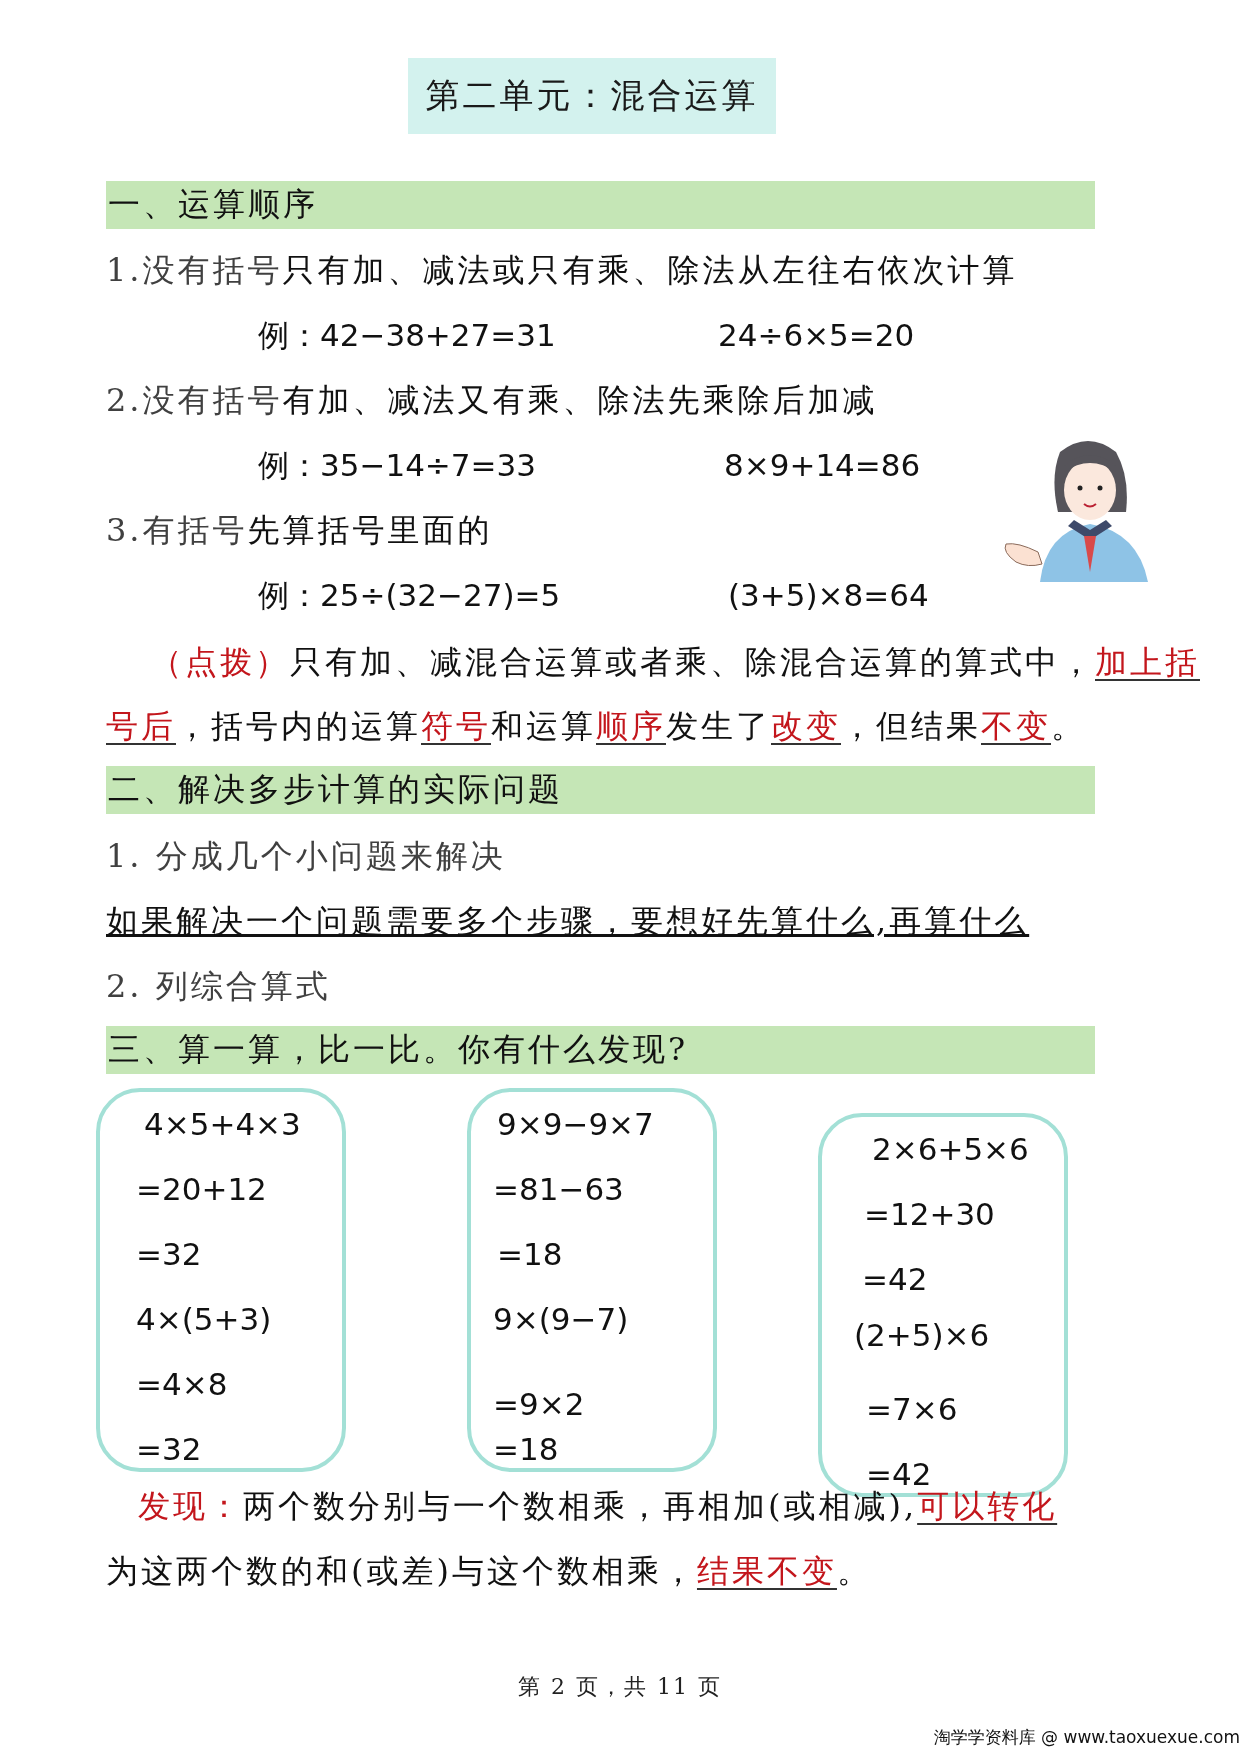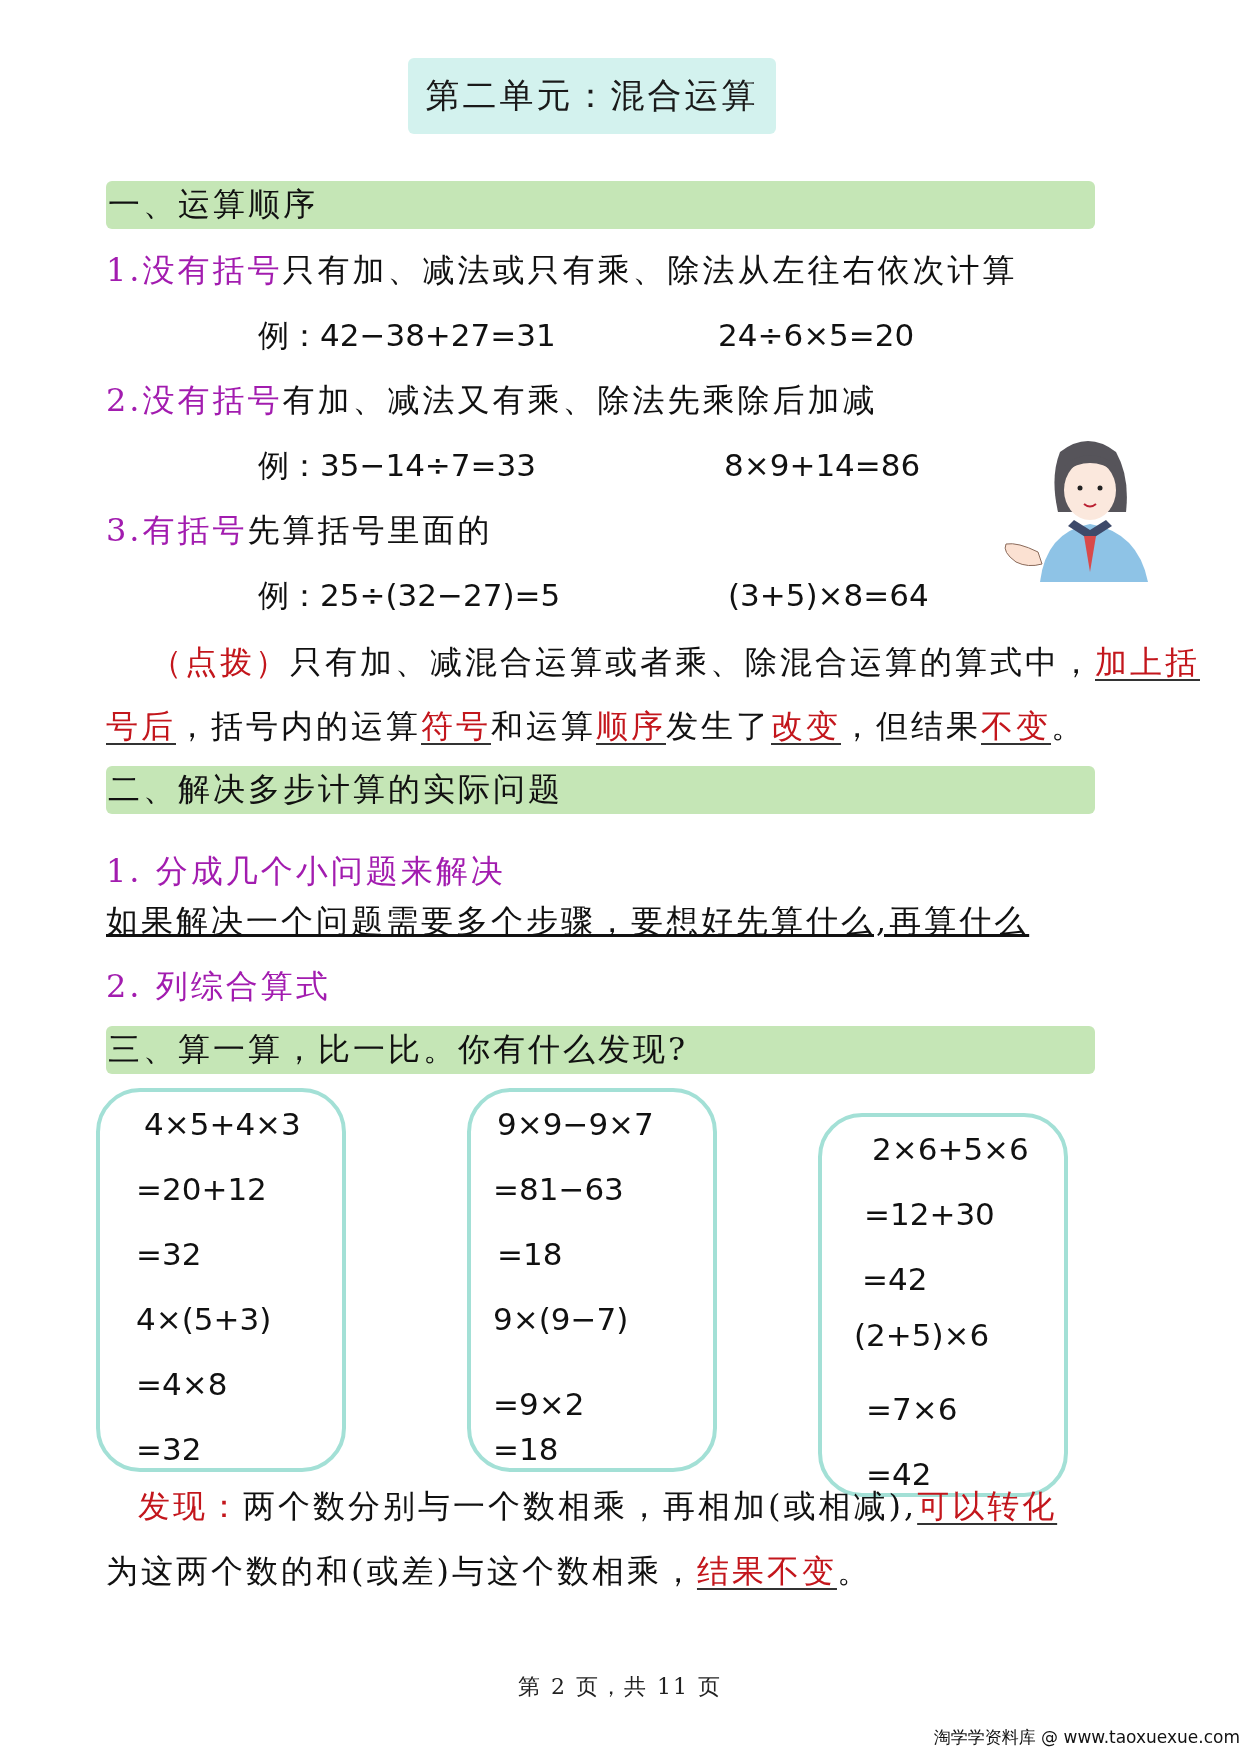--- a/index.html
+++ b/index.html
@@ -1,39 +1,39 @@
 <!DOCTYPE html>
 <html><head>
 <meta charset="utf-8">
 <style>
   html, body { margin: 0; padding: 0; background: #ffffff; }
   body {
     width: 1240px; height: 1753px; position: relative; overflow: hidden;
     font-family: "DejaVu Serif", "Liberation Serif", serif;
     color: #111;
   }
-  .abs { position: absolute; border-radius: 6px; }
+  .abs { position: absolute; }
   .title-box {
     left: 408px; top: 58px; width: 368px; height: 76px;
     background: #d3f2ee;
     display: flex; align-items: center; justify-content: center;
     font-size: 34px; letter-spacing: 3px; color: #1a1a1a;
   }
   .section-bar {
     left: 106px; width: 989px; height: 48px;
     background: #c5e6b6;
     display: flex; align-items: center;
     font-size: 32px; padding-left: 2px; box-sizing: border-box;
     letter-spacing: 3px; color: #111;
   }
   .line {
     left: 106px; font-size: 32px; letter-spacing: 3px; white-space: nowrap;
     line-height: 40px;
   }
-  .purple { color: #a21caf; }
+  .purple { color: #404040; }
   .red { color: #c3161c; }
   .ul { text-decoration: underline; text-decoration-color: #333; text-underline-offset: 6px; text-decoration-thickness: 2px; }
   .example {
     font-family: "DejaVu Sans", "Liberation Sans", sans-serif;
     font-size: 31px; white-space: nowrap; line-height: 40px;
   }
   .example .lbl { font-family: "DejaVu Serif", serif; }
   .box {
     border: 4px solid #a3e0d6; border-radius: 44px; box-sizing: border-box;
     width: 250px; height: 384px;
@@ -100,21 +100,21 @@
 </div>
 
 <div class="abs line" style="left:150px; top:642px;">
   <span class="red">（点拨）</span><span>只有加、减混合运算或者乘、除混合运算的算式中，</span><span class="red ul">加上括</span>
 </div>
 <div class="abs line" style="top:706px;">
   <span class="red ul">号后</span><span>，括号内的运算</span><span class="red ul">符号</span><span>和运算</span><span class="red ul">顺序</span><span>发生了</span><span class="red ul">改变</span><span>，但结果</span><span class="red ul">不变</span><span>。</span>
 </div>
 
 <div class="abs section-bar" style="top:766px;">二、解决多步计算的实际问题</div>
-<div class="abs line purple" style="top:836px;margin-top:15px;">1. 分成几个小问题来解决</div>
+<div class="abs line purple" style="top:836px;">1. 分成几个小问题来解决</div>
 <div class="abs line" style="top:901px;text-decoration:underline;">如果解决一个问题需要多个步骤，要想好先算什么,再算什么</div>
 <div class="abs line purple" style="top:966px;">2. 列综合算式</div>
 
 <div class="abs section-bar" style="top:1026px;">三、算一算，比一比。你有什么发现?</div>
 
 <div class="abs box" style="left:96px; top:1088px;">
   <div class="abs box-line" style="left:44px; top:12px;">4×5+4×3</div>
   <div class="abs box-line" style="left:36px; top:77px;">=20+12</div>
   <div class="abs box-line" style="left:36px; top:142px;">=32</div>
   <div class="abs box-line" style="left:36px; top:207px;">4×(5+3)</div>

